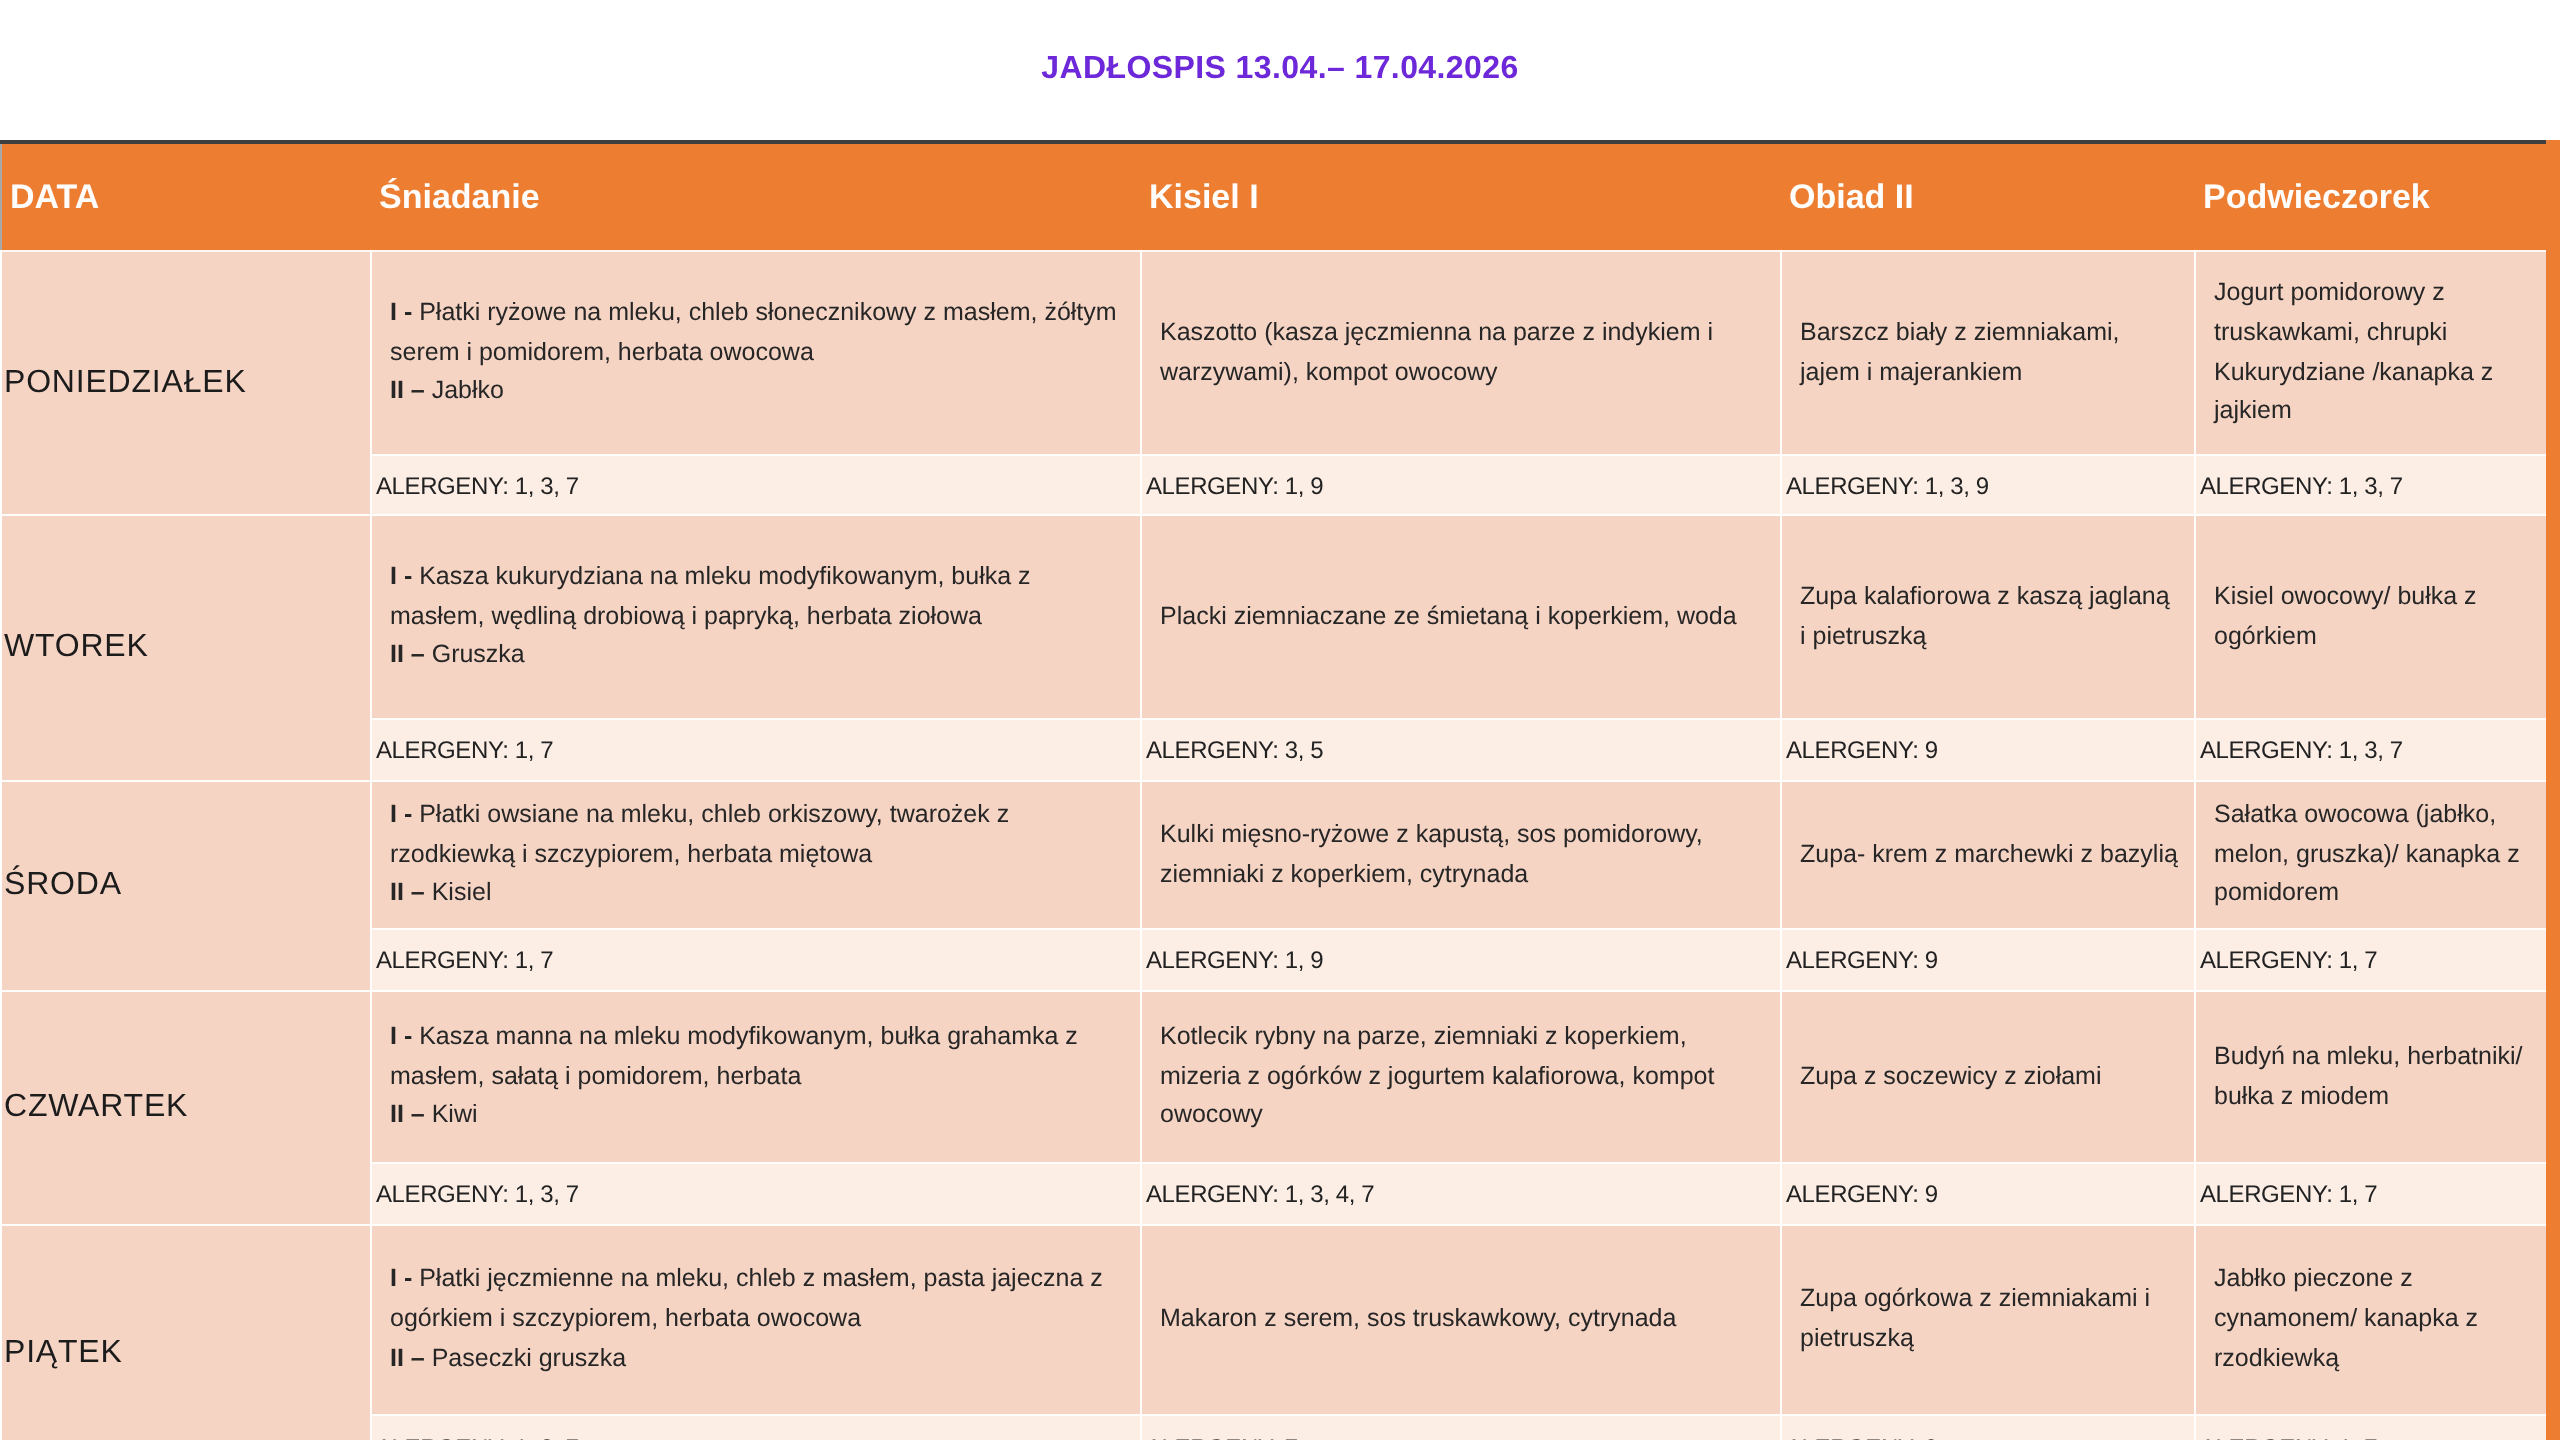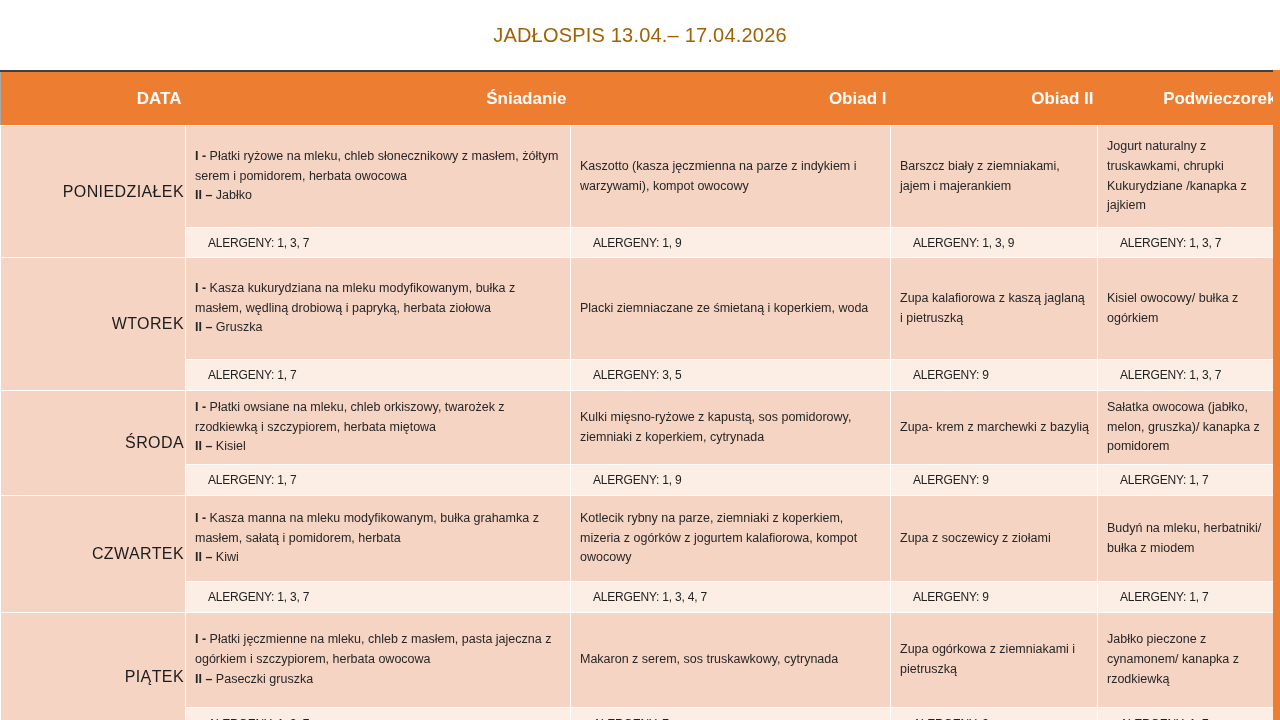--- a/index.html
+++ b/index.html
@@ -5,55 +5,55 @@
   html,body{margin:0;padding:0;}
   body{
     width:1280px;height:720px;background:#ffffff;
     font-family:"Liberation Sans",sans-serif;color:#262626;
     position:relative;overflow:hidden;
   }
   .title-bar{
     height:70px;display:flex;align-items:center;justify-content:center;
   }
   .title-bar h1{
-    margin:0;font-size:20px;font-weight:normal;color:#a16207;letter-spacing:.2px;
+    margin:0;font-size:16px;font-weight:bold;color:#6d28d9;letter-spacing:.2px;
   }
   table.menu-table{
     width:1280px;table-layout:fixed;border-collapse:collapse;
     border-top:2px solid #3f3f3f;
     border-left:1px solid #a8a8a8;
     border-bottom:2px solid #8c8c8c;
   }
   col.c-data{width:185px;}
   col.c-sniadanie{width:385px;}
   col.c-obiad1{width:320px;}
   col.c-obiad2{width:207px;}
   col.c-podw{width:183px;}
 
   thead th{
     background:#ED7D31;color:#fffdfb;font-size:17px;font-weight:bold;
-    height:53px;text-align:right;vertical-align:middle;padding:0 4px;margin-left:20px;
+    height:53px;text-align:left;vertical-align:middle;padding:0 4px;margin-left:20px;
   }
   tbody td{
     border:1px solid rgba(255,255,255,.95);
     vertical-align:middle;
   }
   td.day-cell{
-    background:#F6D4C4;text-align:right;
+    background:#F6D4C4;text-align:left;
     font-size:16px;letter-spacing:.4px;color:#1c1c1c;
   }
   td.meal-cell{
     background:#F6D4C4;
     font-size:12.5px;line-height:1.58;
     padding:3px 6px 3px 9px;color:#262626;
   }
   td.alg-cell{
     background:#FCEEE5;
     font-size:12px;letter-spacing:-.2px;
-    padding:0 6px 0 22px;color:#222;
+    padding:0 6px 0 2px;color:#222;
   }
   .b{font-weight:bold;}
   tr.mh1 td{height:95px;}
   tr.mh2 td{height:95px;}
   tr.mh3 td{height:67px;}
   tr.mh4 td{height:79px;}
   tr.mh5 td{height:88px;}
   tr.ah1 td.alg-cell{height:29px;}
   tr.ah2 td.alg-cell{height:30px;}
   tr.ah5 td.alg-cell{height:32px;}
@@ -75,36 +75,36 @@
     <col class="c-data">
       <col class="c-sniadanie">
       <col class="c-obiad1">
       <col class="c-obiad2">
       <col class="c-podw">
   </colgroup>
   <thead>
     <tr>
       <th>DATA</th>
       <th>Śniadanie</th>
-      <th>Obiad I</th>
+      <th>Kisiel I</th>
       <th>Obiad II</th>
       <th>Podwieczorek</th>
     </tr>
   </thead>
   <tbody>
 
     <tr class="mh1">
       <td class="day-cell" rowspan="2">PONIEDZIAŁEK</td>
       <td class="meal-cell">
         <div><span class="b">I -</span><span> Płatki ryżowe na mleku, chleb słonecznikowy z masłem, żółtym serem i pomidorem, herbata owocowa</span></div>
         <div><span class="b">II –</span><span> Jabłko</span></div>
       </td>
       <td class="meal-cell">Kaszotto (kasza jęczmienna na parze z indykiem i warzywami), kompot owocowy</td>
       <td class="meal-cell">Barszcz biały z ziemniakami, jajem i majerankiem</td>
-      <td class="meal-cell">Jogurt naturalny z truskawkami, chrupki Kukurydziane /kanapka z jajkiem</td>
+      <td class="meal-cell">Jogurt pomidorowy z truskawkami, chrupki Kukurydziane /kanapka z jajkiem</td>
     </tr>
     <tr class="ah1">
       <td class="alg-cell">ALERGENY: 1, 3, 7</td>
       <td class="alg-cell">ALERGENY: 1, 9</td>
       <td class="alg-cell">ALERGENY: 1, 3, 9</td>
       <td class="alg-cell">ALERGENY: 1, 3, 7</td>
     </tr>
 
     <tr class="mh2">
       <td class="day-cell" rowspan="2">WTOREK</td>

